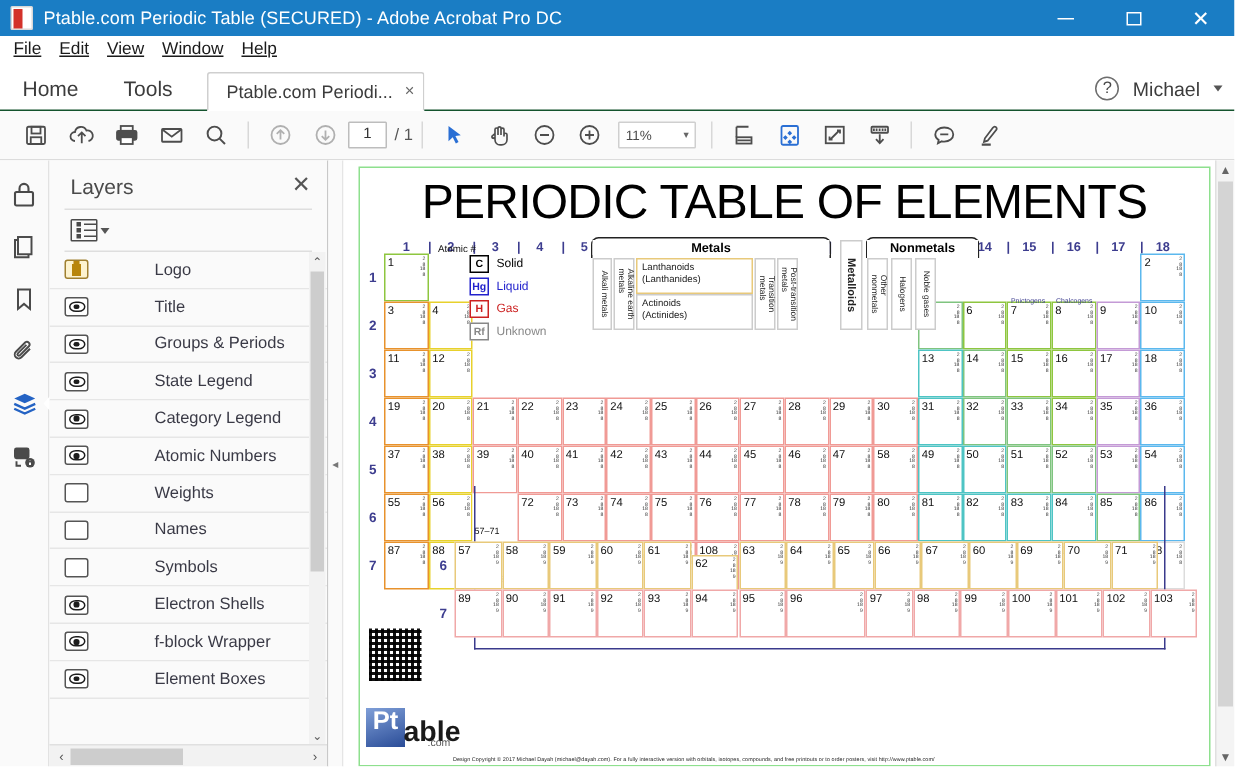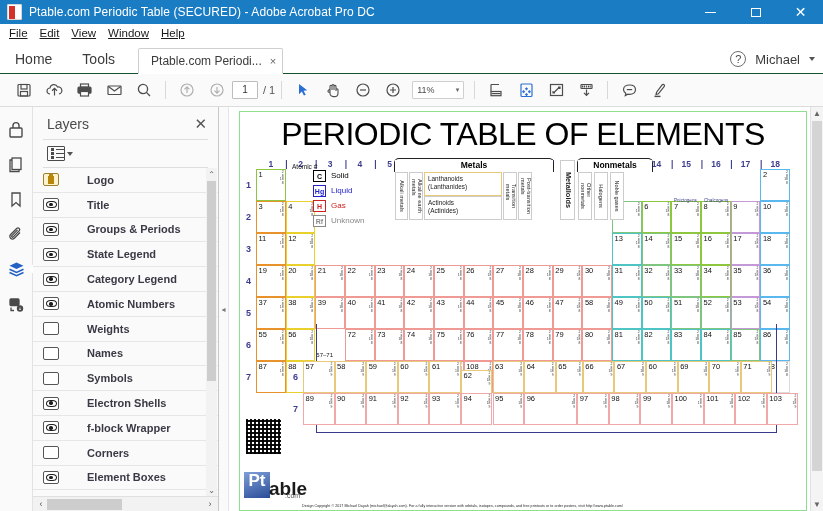--- a/index.html
+++ b/index.html
@@ -116,21 +116,21 @@
                padding-left:10px; background:#fafafa; }
   .vis-box { width:16px; height:13px; border:1.2px solid #555; border-radius:2px;
              background:#fff; display:flex; align-items:center; justify-content:center; flex:none; }
   .eye { width:11px; height:7px; border:1.1px solid #1d1d1d; border-radius:50%/60%;
          display:flex; align-items:center; justify-content:center; background:#fff;}
   .eye:after{ content:""; width:3.4px;height:3.4px;border-radius:50%;background:#1d1d1d; }
   .lockbox { width:16px; height:13px; border:1.2px solid #a08030; border-radius:2px;
              background:#fdf3cf; display:flex; align-items:center; justify-content:center; flex:none;}
   .lockbox:after{ content:""; width:6px;height:5px;background:#b8860b;
                   border-top:3px solid transparent; box-shadow:0 -3px 0 -1px #b8860b; }
-  .layer-label { font-size:11px; font-weight:bold; color:#3a3a46; margin-left:28px; white-space:nowrap; }
+  .layer-label { font-size:11px; font-weight:normal; color:#3a3a46; margin-left:44px; white-space:nowrap; }
 
   .lp-vscroll { position:absolute; right:1px; top:0; bottom:0; width:11px; background:#f2f2f2; }
   .lp-vs-up, .lp-vs-dn { height:12px; display:flex; align-items:center; justify-content:center;
                           font-size:8px; color:#606060; }
   .lp-vs-thumb { position:absolute; left:1px; right:1px; top:13px; height:200px; background:#cdcdcd; }
   .lp-hscroll { height:15px; background:#f2f2f2; border-top:1px solid #e0e0e0;
                 display:flex; align-items:center; padding:0 2px; }
   .hs-arrow { width:12px; text-align:center; font-size:9px; color:#555; }
   .hs-track { flex:1; height:11px; background:#f2f2f2; position:relative; }
   .hs-thumb { position:absolute; left:0; top:0; height:11px; width:75px; background:#cdcdcd; }
@@ -494,24 +494,20 @@
               <span class="vis-box">
                 <span class="eye"></span>
               </span>
               <span class="layer-label">Electron Shells</span>
             </div>
             <div class="layer-row">
               <span class="vis-box">
                 <span class="eye"></span>
               </span>
               <span class="layer-label">f-block Wrapper</span>
-            </div>
-            <div class="layer-row">
-              <span class="vis-box"></span>
-              <span class="layer-label">Corners</span>
             </div>
             <div class="layer-row">
               <span class="vis-box">
                 <span class="eye"></span>
               </span>
               <span class="layer-label">Element Boxes</span>
             </div>
           </div>
         <div class="lp-vscroll">
           <div class="lp-vs-up">⌃</div>

